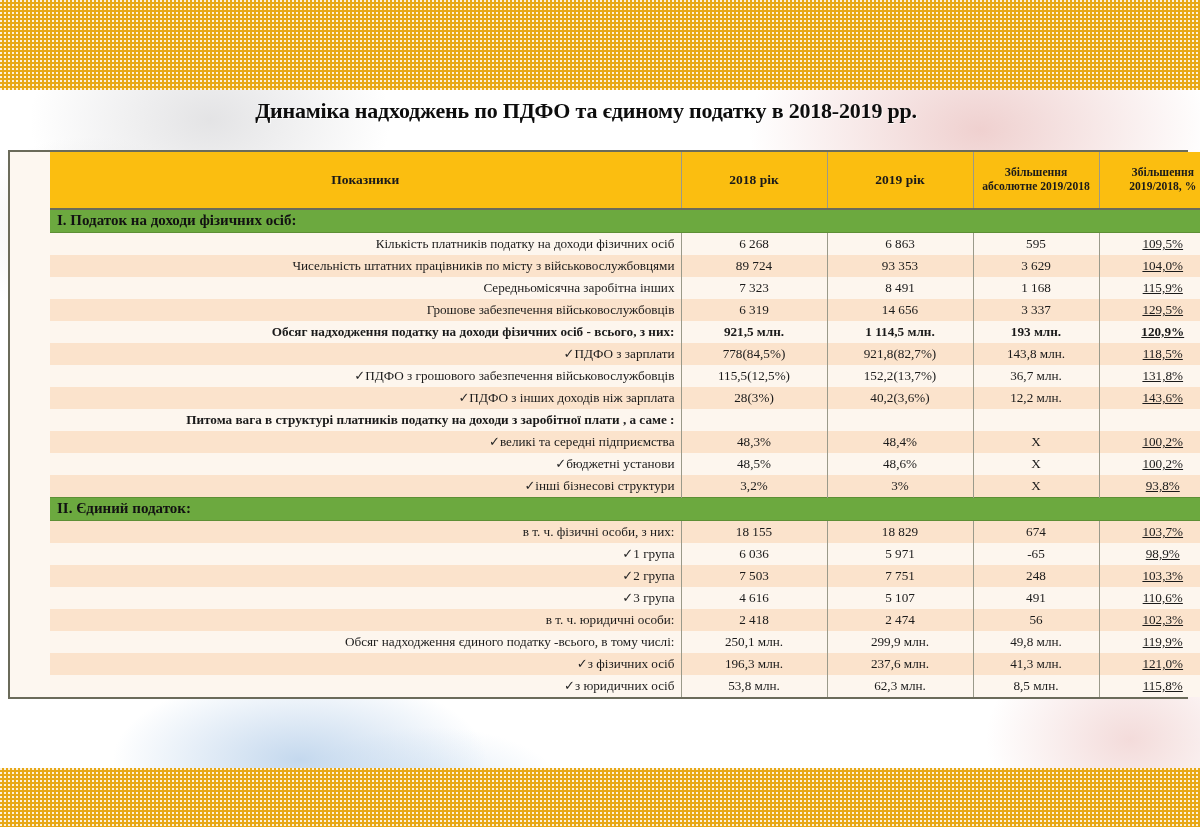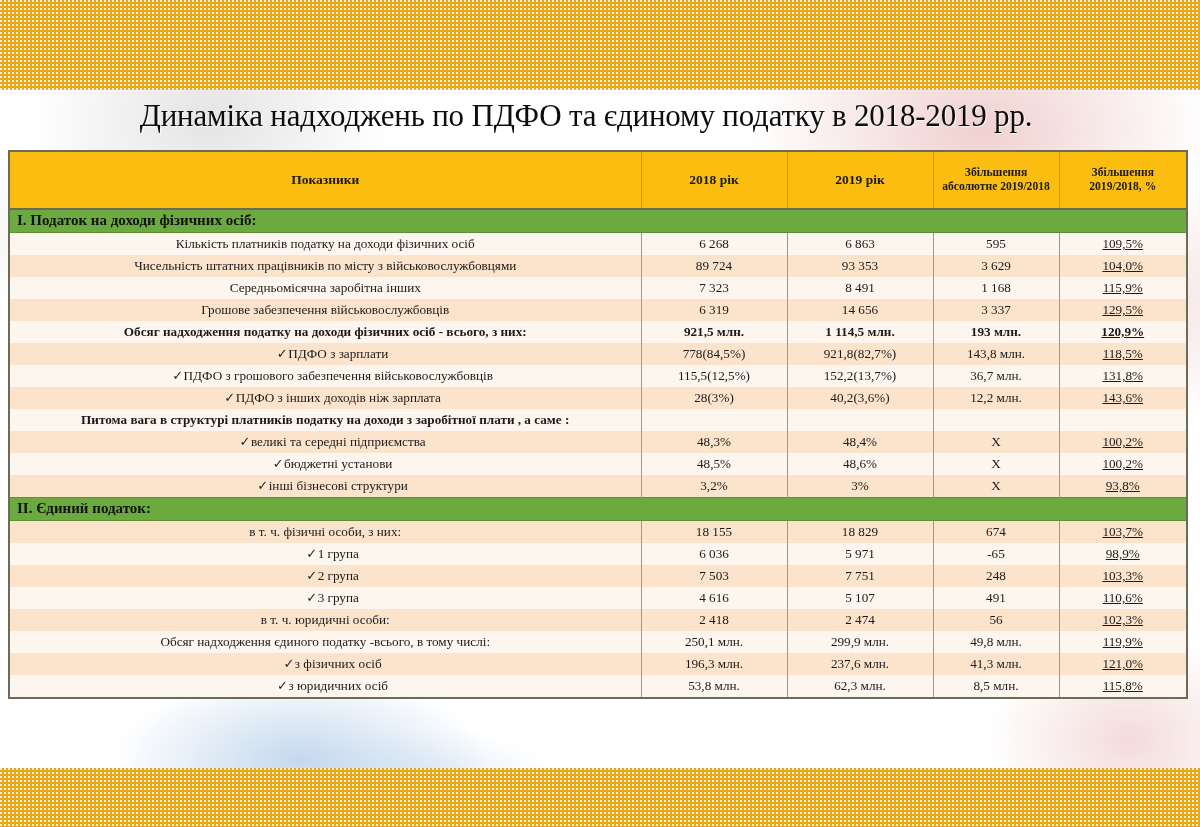--- a/index.html
+++ b/index.html
@@ -47,37 +47,38 @@
   .band-top { top: 0; height: 90px; }
   .band-bottom { top: 768px; height: 59px; }
 
   
   .slide-title {
     position: absolute;
     left: 0;
     top: 98px;
     width: 1172px;
     text-align: center;
-    font-size: 31px;
-    font-weight: normal;
+    font-size: 22px;
+    font-weight: bold;
     color: #0d0d0d;
     letter-spacing: -0.2px;
     text-shadow: 1px 1px 1px rgba(255,255,255,0.85);
     white-space: nowrap;
   }
 
   
   .table-wrap {
     position: absolute;
     left: 8px;
     top: 150px;
     width: 1180px;
     border: 2px solid #6b6b5a;
     box-sizing: border-box;
     background: #FDF7F0;
+    padding-left: 40px;
   }
   table.fin {
     border-collapse: collapse;
     width: 100%;
     table-layout: fixed;
     font-size: 13.2px;
     color: #1a1a1a;
   }
   table.fin col.c0 { width: 631px; }
   table.fin col.c1 { width: 146px; }
@@ -114,21 +115,21 @@
     border-top: 1px solid #5d8f35;
     border-bottom: 1px solid #5d8f35;
     color: #121212;
     padding-left: 7px;
   }
 
   tbody tr.data td { height: 22px; }
   tbody tr.odd td  { background: #FDF6EE; }
   tbody tr.even td { background: #FBE3CC; }
 
-  td.label { text-align: center; white-space: nowrap; }
+  td.label { text-align: right; white-space: nowrap; }
   td.num   { text-align: center; white-space: nowrap; }
 
   .bold  { font-weight: bold; }
   .uline { text-decoration: underline; }
 
   .tick {
     display: inline-block;
     width: 26px;
     padding-left: 14px;
     box-sizing: border-box;

